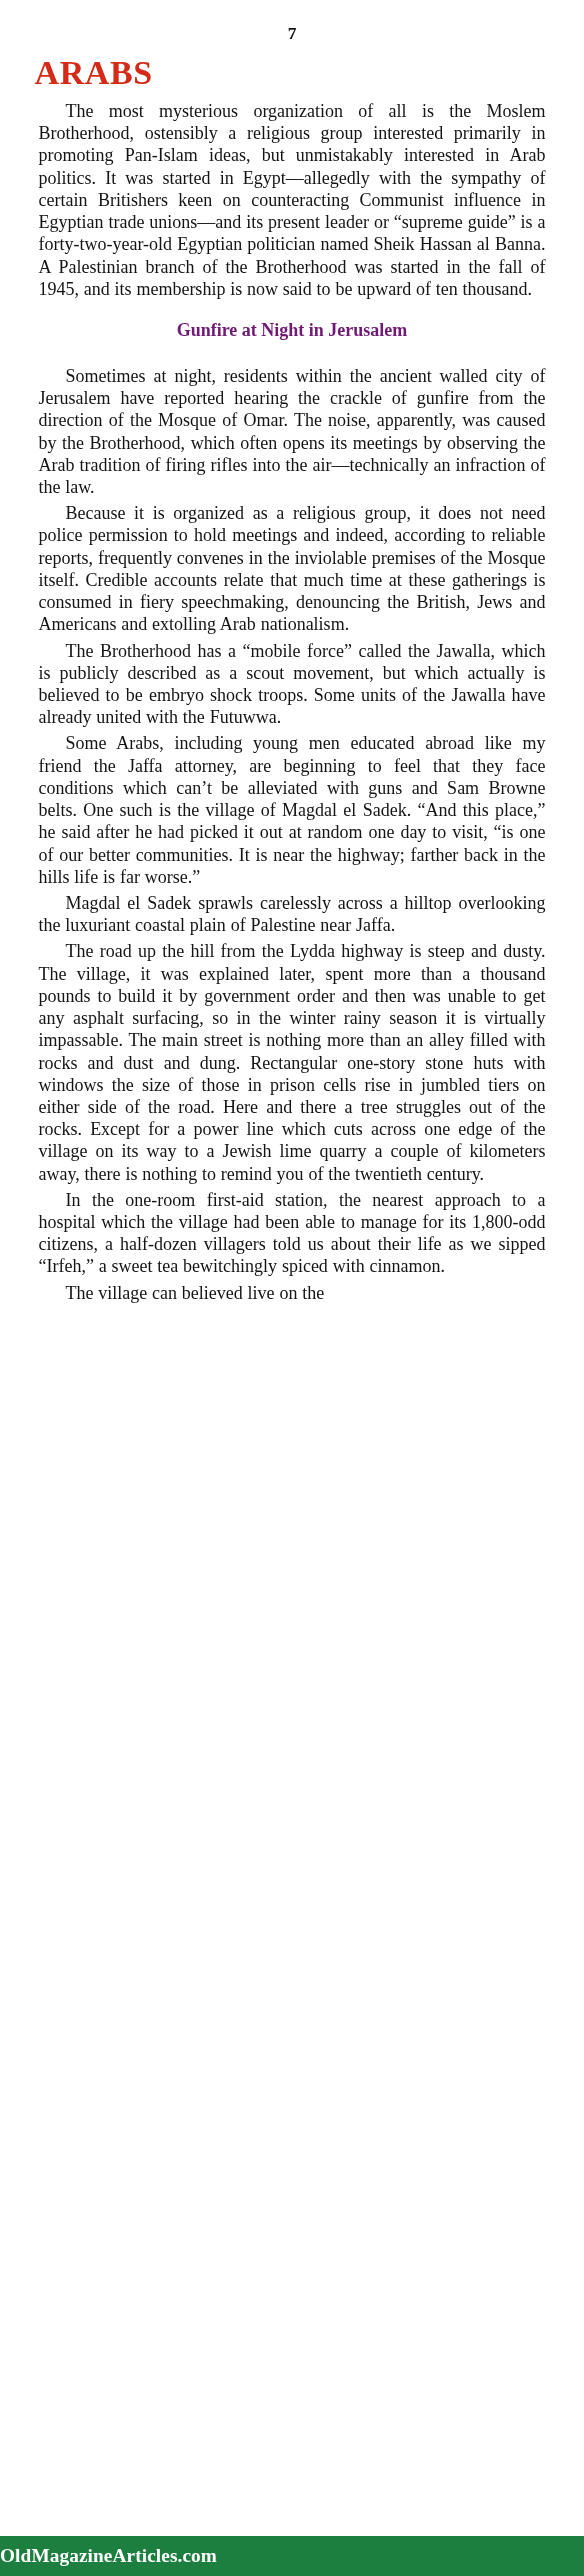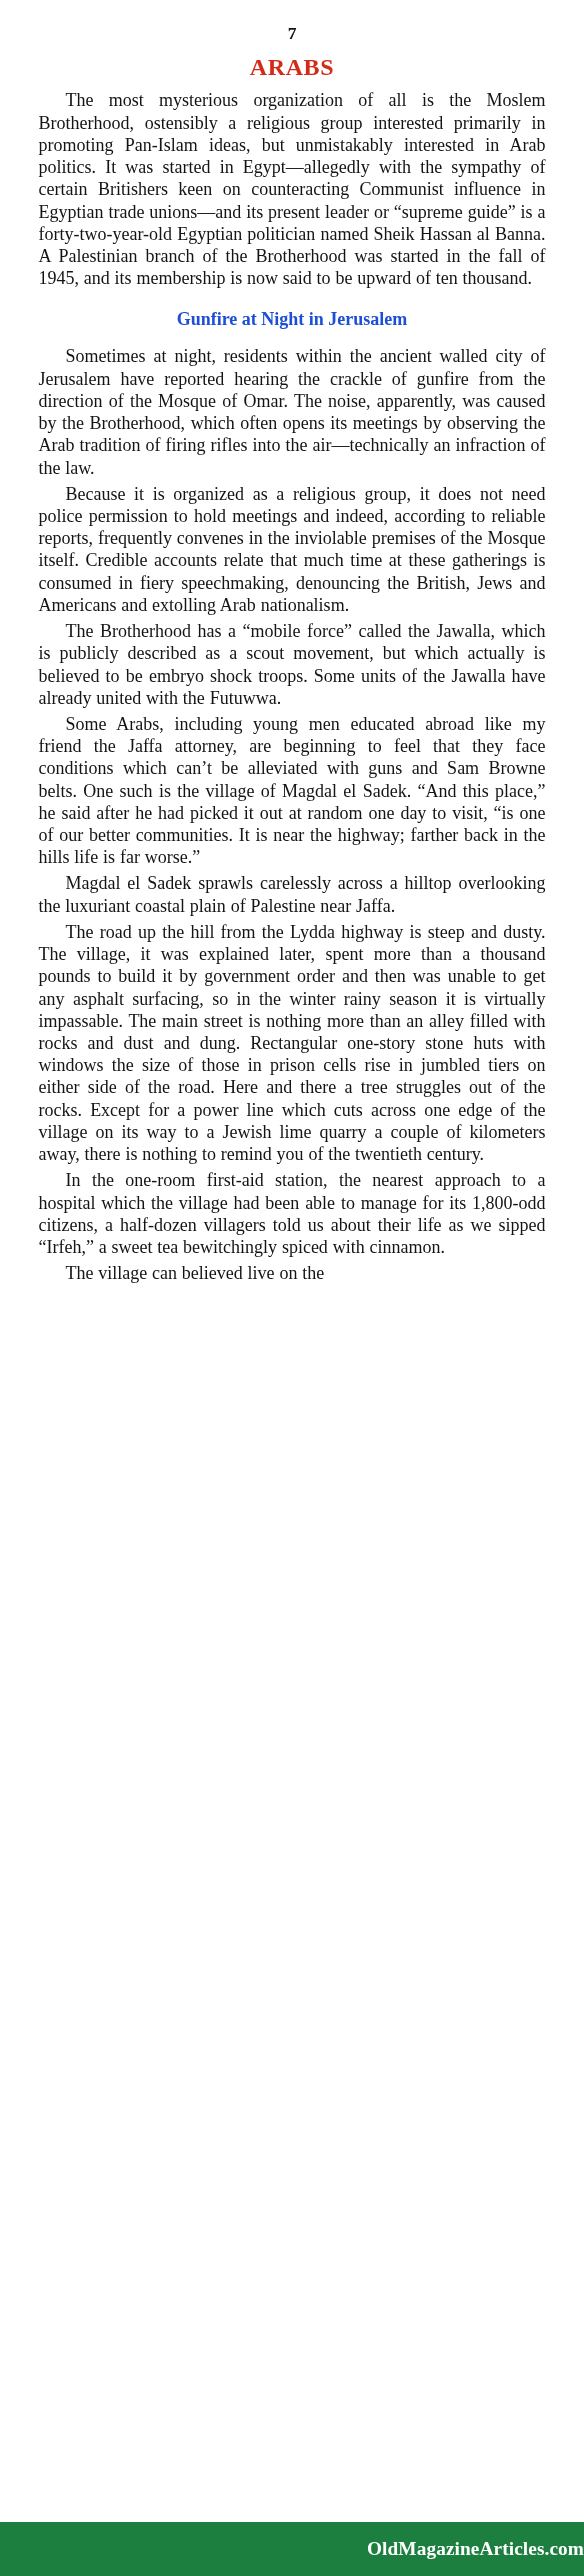--- a/index.html
+++ b/index.html
@@ -26,60 +26,59 @@
   }
   .page-number {
     text-align: center;
     font-family: "Liberation Serif", serif;
     font-weight: bold;
     font-size: 17.5px;
     color: #111111;
     margin-bottom: 10.5px;
   }
   .headline {
-    text-align: center;
     font-family: "Liberation Serif", serif;
     font-weight: bold;
-    font-size: 24px;
+    font-size: 34px;
     letter-spacing: 0.6px;
     color: #d42a18;
     margin: 0 0 9.4px 0;
     line-height: 1.05;
   }
   .subhead {
     text-align: center;
     font-family: "Liberation Serif", serif;
     font-weight: bold;
     font-size: 18px;
-    color: #1d4ed8;
-    margin: 20px 0 15px 0;
+    color: #701a75;
+    margin: 20px 0 24px 0;
   }
   p.body {
     font-family: "Liberation Serif", serif;
     font-size: 18px;
     line-height: 1.235;
     color: #141414;
     text-align: justify;
     text-justify: inter-word;
     margin: 4px;
     text-indent: 27px;
     -webkit-hyphens: none;
     hyphens: none;
     word-spacing: 0.3px;
   }
   .footer {
     position: absolute;
     left: 0;
     right: 0;
     bottom: 0;
-    height: 54px;
+    height: 40px;
     background: #1d7f3f;
     display: flex;
     align-items: center;
-    justify-content: flex-end;
+    justify-content: flex-start;
   }
   .footer-text {
     font-family: "Liberation Serif", serif;
     font-size: 19.3px;
     font-weight: bold;
     color: #ffffff;
     letter-spacing: 0.1px;
   }
 </style>
 </head>

